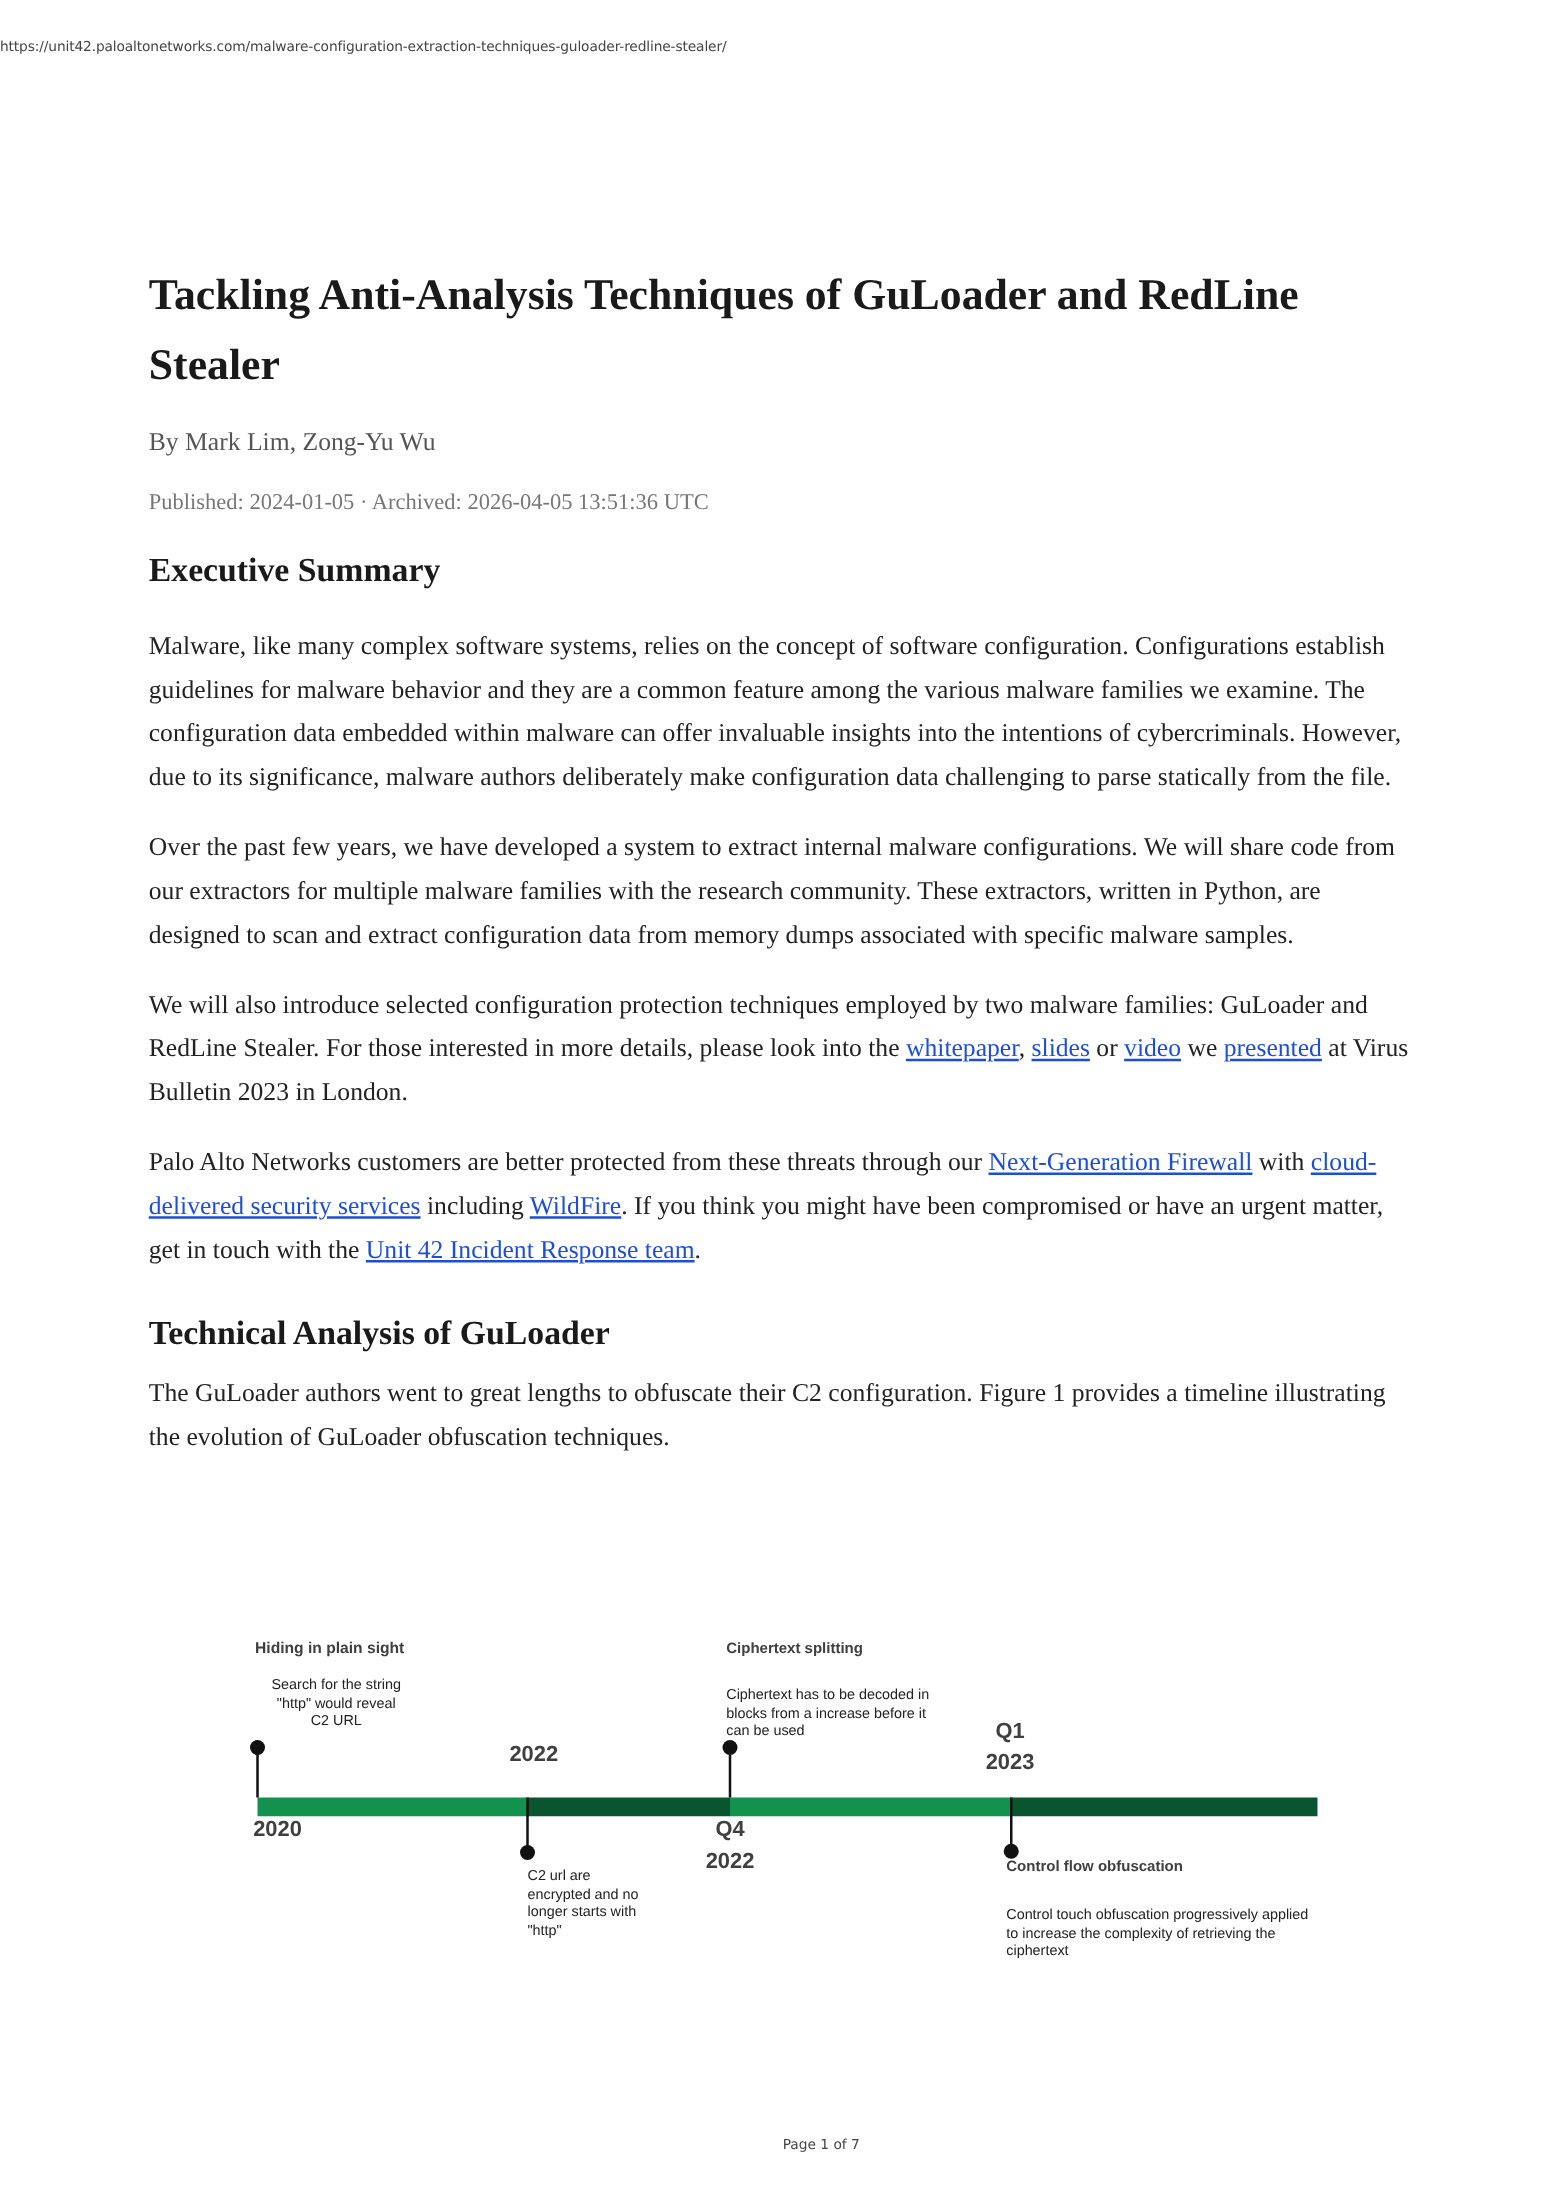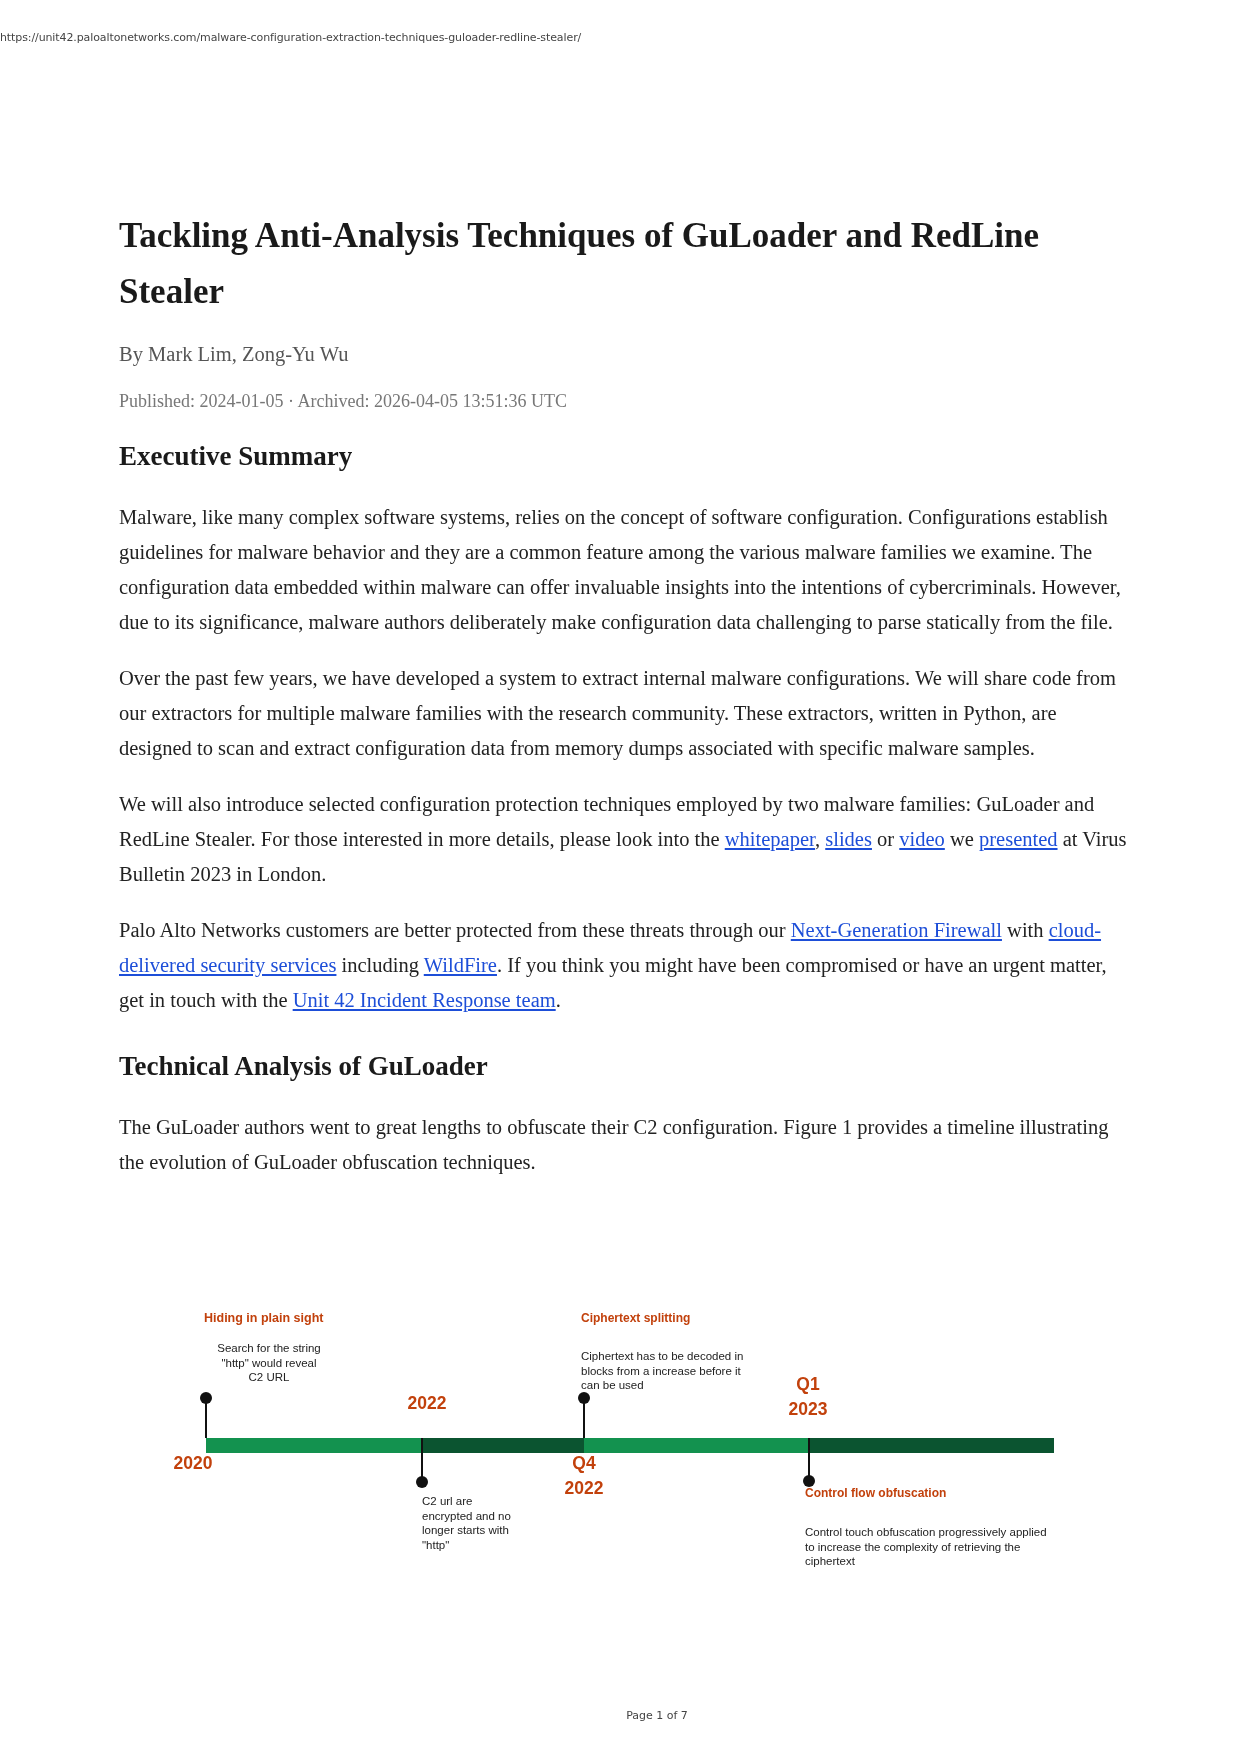--- a/index.html
+++ b/index.html
@@ -8,24 +8,24 @@
   .content { position: absolute; left: 119px; top: 208px; width: 1010px; }
   h1 { font-family: "Liberation Serif", serif; font-weight: bold; font-size: 35px; line-height: 56px; margin: 0; color: #1a1a1a; }
   .byline { font-size: 20.5px; color: #555; margin-top: 20px; line-height: 28px; }
   .meta { font-size: 18px; color: #777; margin-top: 20px; line-height: 26px; }
   h2 { font-family: "Liberation Serif", serif; font-weight: bold; font-size: 27px; margin: 0; color: #1a1a1a; line-height: 36px; }
   .h2-exec { margin-top: 24px; }
   p { font-size: 20.5px; line-height: 35px; margin: 0; color: #222; }
   .p1 { margin-top: 26px; }
   .pgap { margin-top: 21px; }
   .h2-tech { margin-top: 30px; }
-  .p-tech { margin-top: 26px; }
+  .p-tech { margin-top: 14px; }
   a { color: #1d4ed8; text-decoration: underline; }
   .figure { position: absolute; left: 0; top: 0; width: 1242px; height: 1756px; pointer-events: none; }
-  .fig-text { position: absolute; font-family: "Liberation Sans", sans-serif; color: #c2410c; }
+  .fig-text { position: absolute; font-family: "Liberation Sans", sans-serif; color: #404040; }
   .bar { position: absolute; height: 15px; top: 1438px; }
   .stem { position: absolute; width: 2px; background: #111; }
   .dot { position: absolute; width: 12px; height: 12px; border-radius: 50%; background: #111; }
   .small { font-size: 11.5px; line-height: 14.5px; color: #222; }
   .year { font-weight: bold; font-size: 17.5px; line-height: 25px; text-align: center; }
   .title-big { font-weight: bold; font-size: 12px; }
   .title-small { font-weight: bold; font-size: 12.5px; }
   .footer { position: absolute; top: 1709px; left: 0; width: 1242px; text-align: center; font-family: "DejaVu Sans", sans-serif; font-size: 11px; color: #444; padding-left: 36px; }
 </style>
 </head>
@@ -56,21 +56,21 @@
   <div class="bar" style="left: 809px; width: 245px; background: rgb(11, 84, 48);"></div>
 
   <div class="dot" style="left:200px; top:1392px;"></div>
   <div class="stem" style="left:205px; top:1398px; height:40px;"></div>
   <div class="fig-text title-small" style="left:204px; top:1311px;">Hiding in plain sight</div>
   <div class="fig-text small" style="left:204px; top:1341px; width:130px;text-align:center;">
     <div>Search for the string</div>
     <div>"http" would reveal</div>
     <div>C2 URL</div>
   </div>
-  <div class="fig-text year" style="left:163px; top:1451px; width:60px;">2020</div>
+  <div class="fig-text year" style="left:192px; top:1451px; width:60px;">2020</div>
 
   <div class="fig-text year" style="left:397px; top:1391px; width:60px;">2022</div>
   <div class="stem" style="left:421px; top:1438px; height:44px;"></div>
   <div class="dot" style="left:416px; top:1476px;"></div>
   <div class="fig-text small" style="left:422px; top:1494px; width:110px;">
     <div>C2 url are</div>
     <div>encrypted and no</div>
     <div>longer starts with</div>
     <div>"http"</div>
   </div>

